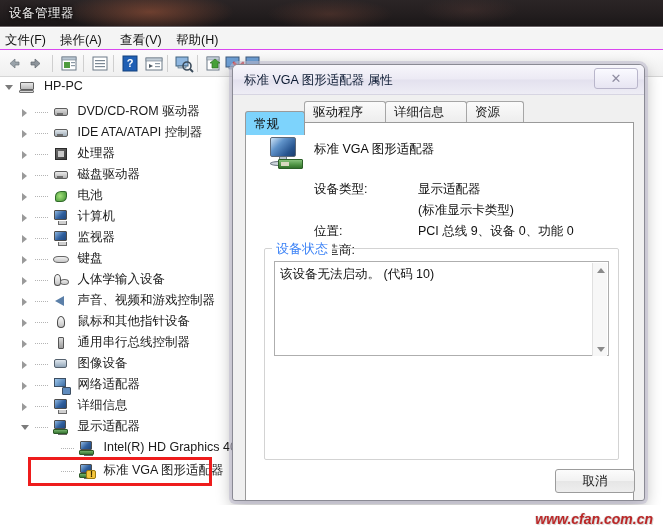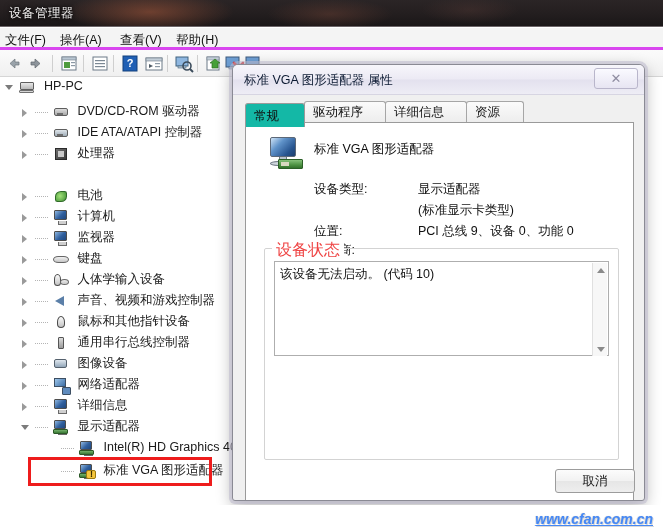--- a/index.html
+++ b/index.html
@@ -48,21 +48,21 @@
     text-shadow: 0 0 3px rgba(0,0,0,0.9), 0 0 6px rgba(0,0,0,0.7);
     white-space: nowrap;
   }
 
   
   #menubar {
     position: absolute;
     left: 0; top: 28px;
     width: 663px; height: 22px;
     background: #f4f4f4;
-    border-bottom: 3px solid #d946ef;
+    border-bottom: 1px solid #d946ef;
     box-sizing: border-box;
   }
   .menu-item {
     position: absolute;
     top: 3px;
     font-size: 12.5px;
     color: #111;
     white-space: nowrap;
     padding: 1px 3px;
     cursor: default;
@@ -381,24 +381,24 @@
     background: linear-gradient(to bottom, #fbfbfb, #ededed);
     border: 1px solid #a6a6a6;
     border-bottom: none;
     border-radius: 3px 3px 0 0;
     box-sizing: border-box;
     color: #111;
     white-space: nowrap;
     cursor: default;
   }
   .tab.active {
-    top: 4px;
+    top: 12px;
     height: 24px;
     line-height: 24px;
-    background: #14b8a6;
+    background: #7dd3fc;
     border-color: #9a9a9a;
     z-index: 3;
   }
   #tabpanel {
     position: absolute;
     left: 12px; top: 57px;
     width: 389px; height: 390px;
     background: #ffffff;
     border: 1px solid #9a9a9a;
     box-sizing: border-box;
@@ -478,22 +478,22 @@
     width: 355px; height: 212px;
     border: 1px solid #d3d3d3;
     border-radius: 2px;
     box-sizing: border-box;
   }
   #status-legend {
     position: absolute;
     left: 26px; top: 117px;
     background: #ffffff;
     padding: 0 4px;
-    font-size: 16px;
-    color: #ef4444;
+    font-size: 13px;
+    color: #3b82f6;
     white-space: nowrap;
   }
   #status-box {
     position: absolute;
     left: 28px; top: 138px;
     width: 335px; height: 95px;
     background: #ffffff;
     border: 1px solid #aeaeae;
     box-sizing: border-box;
   }
@@ -553,26 +553,25 @@
     box-shadow: inset 0 0 0 1px #ffffff;
   }
 
   
   #watermark {
     position: absolute;
     right: 10px; bottom: 4px;
     font-size: 14px;
     font-style: italic;
     font-weight: bold;
-    color: #3b82f6;
+    color: #b91c1c;
     letter-spacing: 0px;
     text-shadow: 0 0 1px rgba(200,200,200,0.9), 1px 1px 0 rgba(205,205,205,0.8), -1px 0 0 rgba(210,210,210,0.6);
     white-space: nowrap;
     opacity: 0.95;
-    text-decoration: underline;
   }
   #bottom-strip {
     position: absolute;
     left: 0; bottom: 0;
     width: 663px; height: 26px;
     background: #ffffff;
   }
 </style>
 </head>
 <body>
@@ -693,20 +692,26 @@
       <span class="tree-label">IDE ATA/ATAPI 控制器</span>
     </div>
 
     <div class="tree-row" style="left:20px; top:67px;">
       <span class="tw collapsed"></span>
       <span class="dotline"></span>
       <span class="dicon"><span class="ic-chip"></span></span>
       <span class="tree-label">处理器</span>
     </div>
 
+    <div class="tree-row" style="left:20px; top:88px;">
+      <span class="tw collapsed"></span>
+      <span class="dotline"></span>
+      <span class="dicon"><span class="ic-disc" style="background:linear-gradient(to bottom,#eaeaea,#b5b5b5);"></span></span>
+      <span class="tree-label">磁盘驱动器</span>
+    </div>
 
     <div class="tree-row" style="left:20px; top:109px;">
       <span class="tw collapsed"></span>
       <span class="dotline"></span>
       <span class="dicon"><span class="ic-green"></span></span>
       <span class="tree-label">电池</span>
     </div>
 
     <div class="tree-row" style="left:20px; top:130px;">
       <span class="tw collapsed"></span>

